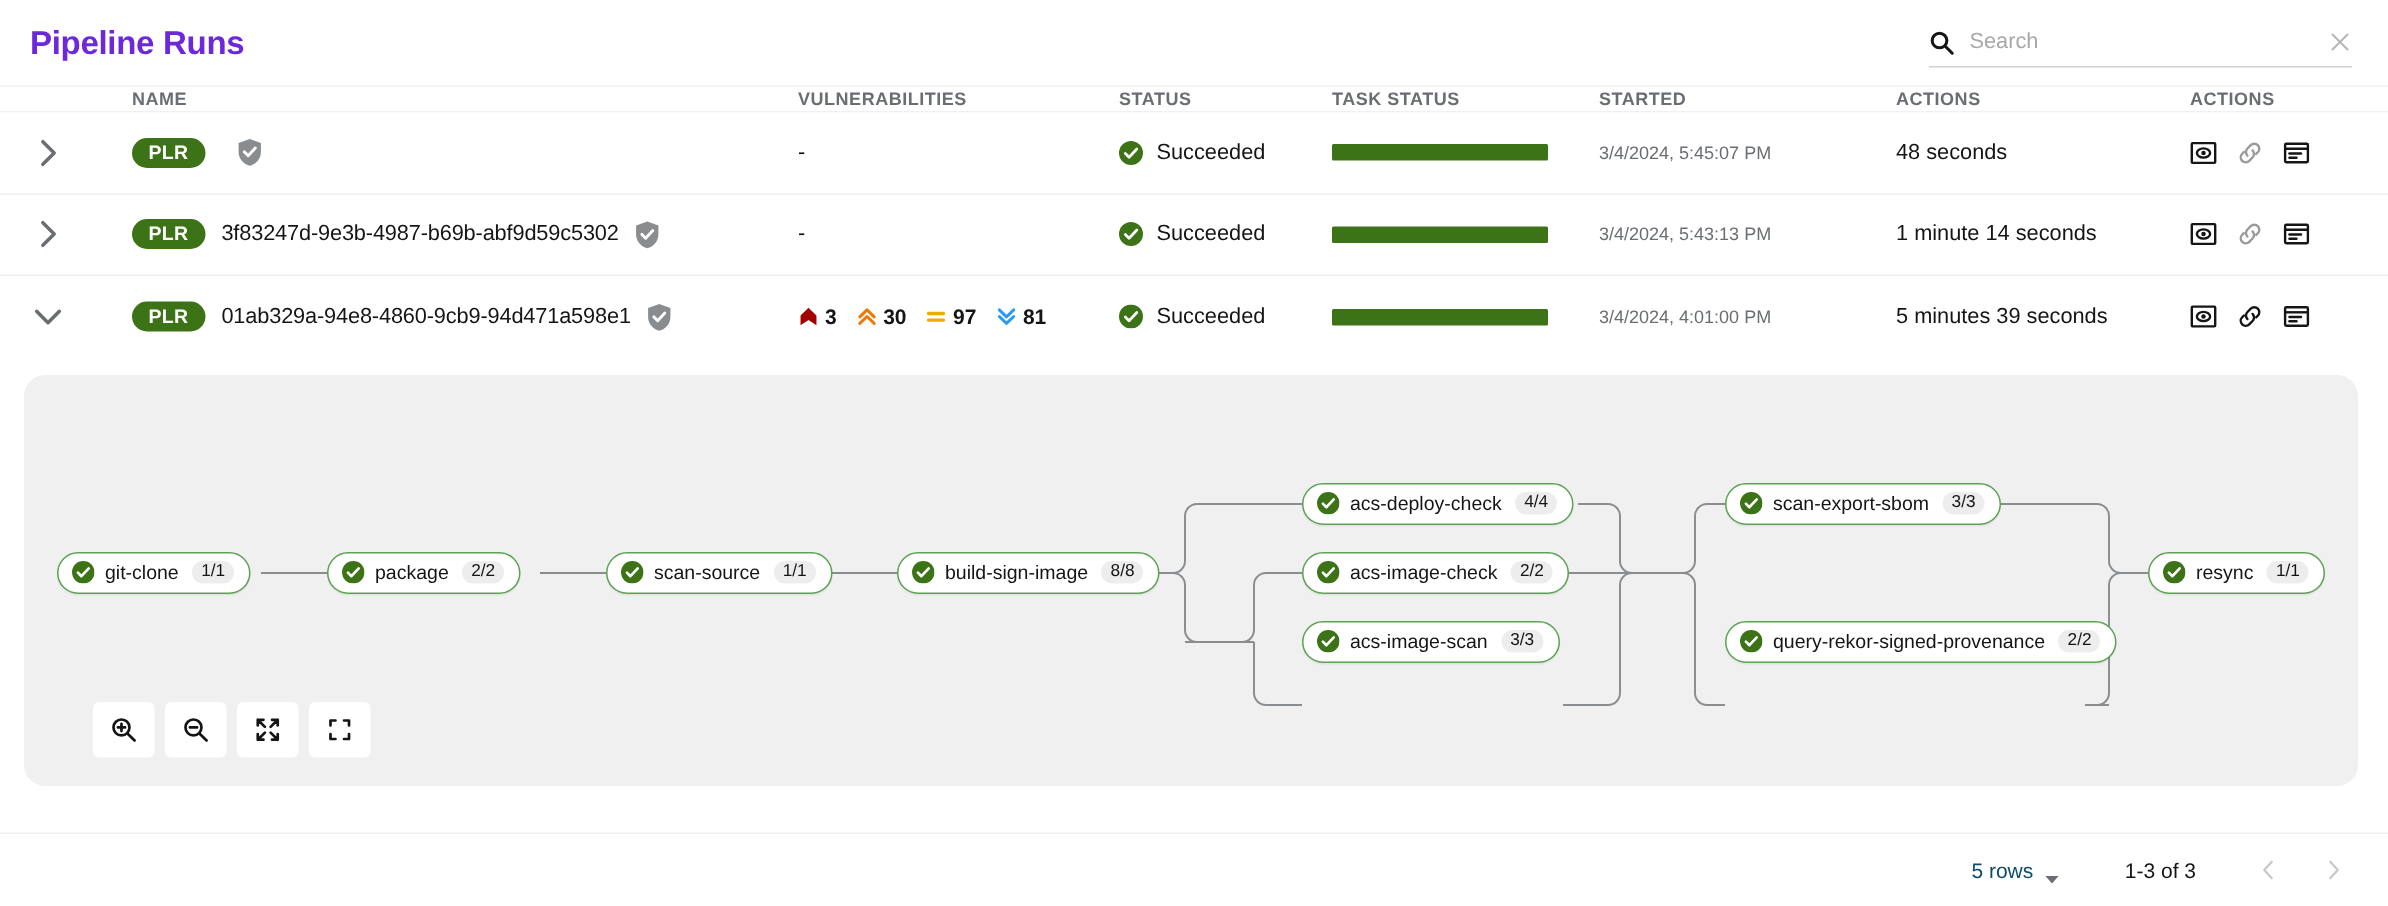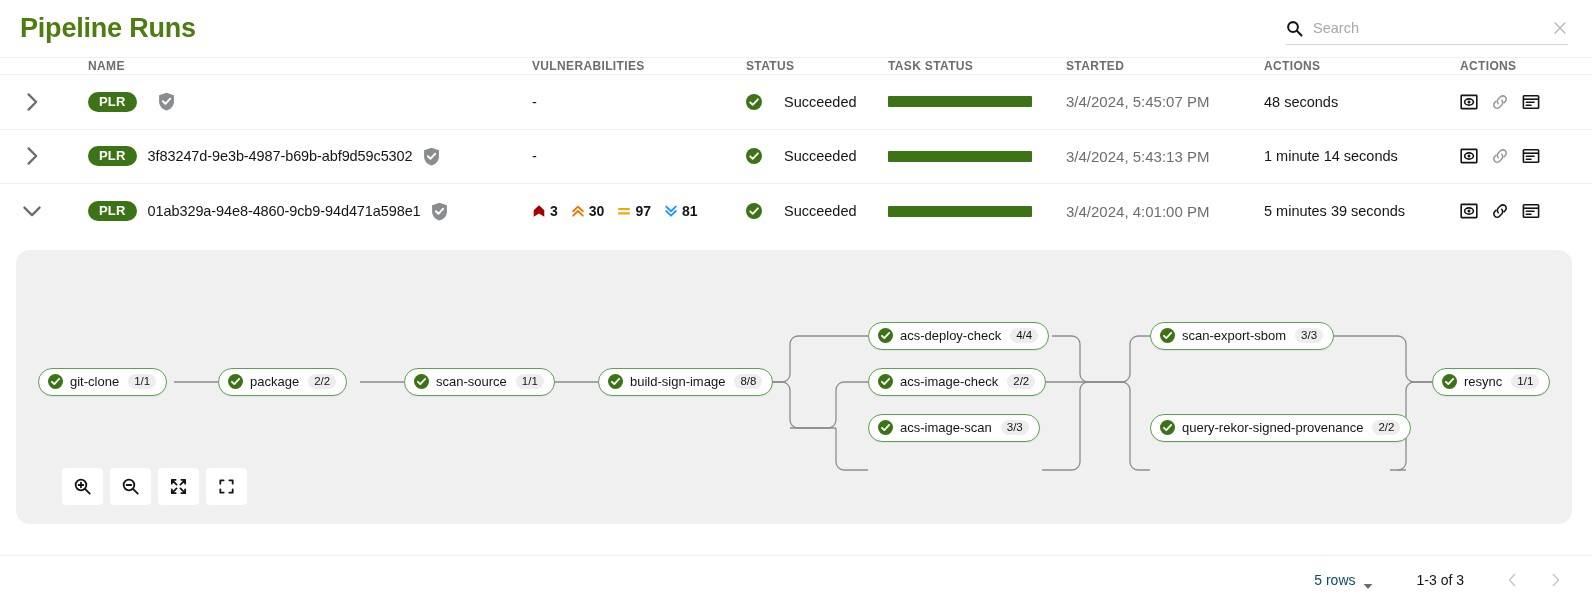--- a/index.html
+++ b/index.html
@@ -14,24 +14,24 @@
 
   
   .page-header {
     position: relative;
     height: 57px;
     display: flex;
     align-items: center;
     padding: 0 0 0 20px;
   }
   .page-title {
-    font-size: 27px;
+    font-size: 22px;
     font-weight: bold;
     letter-spacing: -0.2px;
-    color: #4d7c0f;
+    color: #6d28d9;
   }
   .search-wrap {
     position: absolute;
     right: 24px;
     top: 12px;
     width: 282px;
     height: 33px;
     display: flex;
     align-items: center;
     border-bottom: 1px solid #d2d2d2;
@@ -124,30 +124,30 @@
     flex: none;
   }
 
   .vuln-dash { font-size: 14.5px; color: #151515; }
   .vuln-group { display: flex; align-items: center; gap: 4px; }
   .vuln-item { display: flex; align-items: center; gap: 4px; margin-right: 9px; }
   .vuln-item:last-child { margin-right: 0; }
   .vuln-item svg { width: 14px; height: 14px; display: block; }
   .vuln-count { font-size: 14px; font-weight: bold; color: #151515; }
 
-  .status-cell { display: flex; align-items: center; gap: 22px; }
+  .status-cell { display: flex; align-items: center; gap: 9px; }
   .check-circle { width: 16px; height: 16px; flex: none; }
   .status-text { font-size: 14.5px; color: #151515; }
 
   .task-bar {
     width: 144px; height: 11px;
     background: #3d7317;
     border-radius: 1px;
   }
-  .started-text { font-size: 15px; color: #6a6e73; }
+  .started-text { font-size: 12px; color: #6a6e73; }
   .duration-text { font-size: 14.5px; color: #151515; }
 
   .actions { display: flex; align-items: center; gap: 13px; }
   .act-icon { width: 18px; height: 18px; color: #151515; cursor: pointer; display:block; }
   .act-icon.muted { color: #9a9a9a; }
 
   
   .graph-panel {
     position: relative;
     margin: 11px 20px 0 16px;

